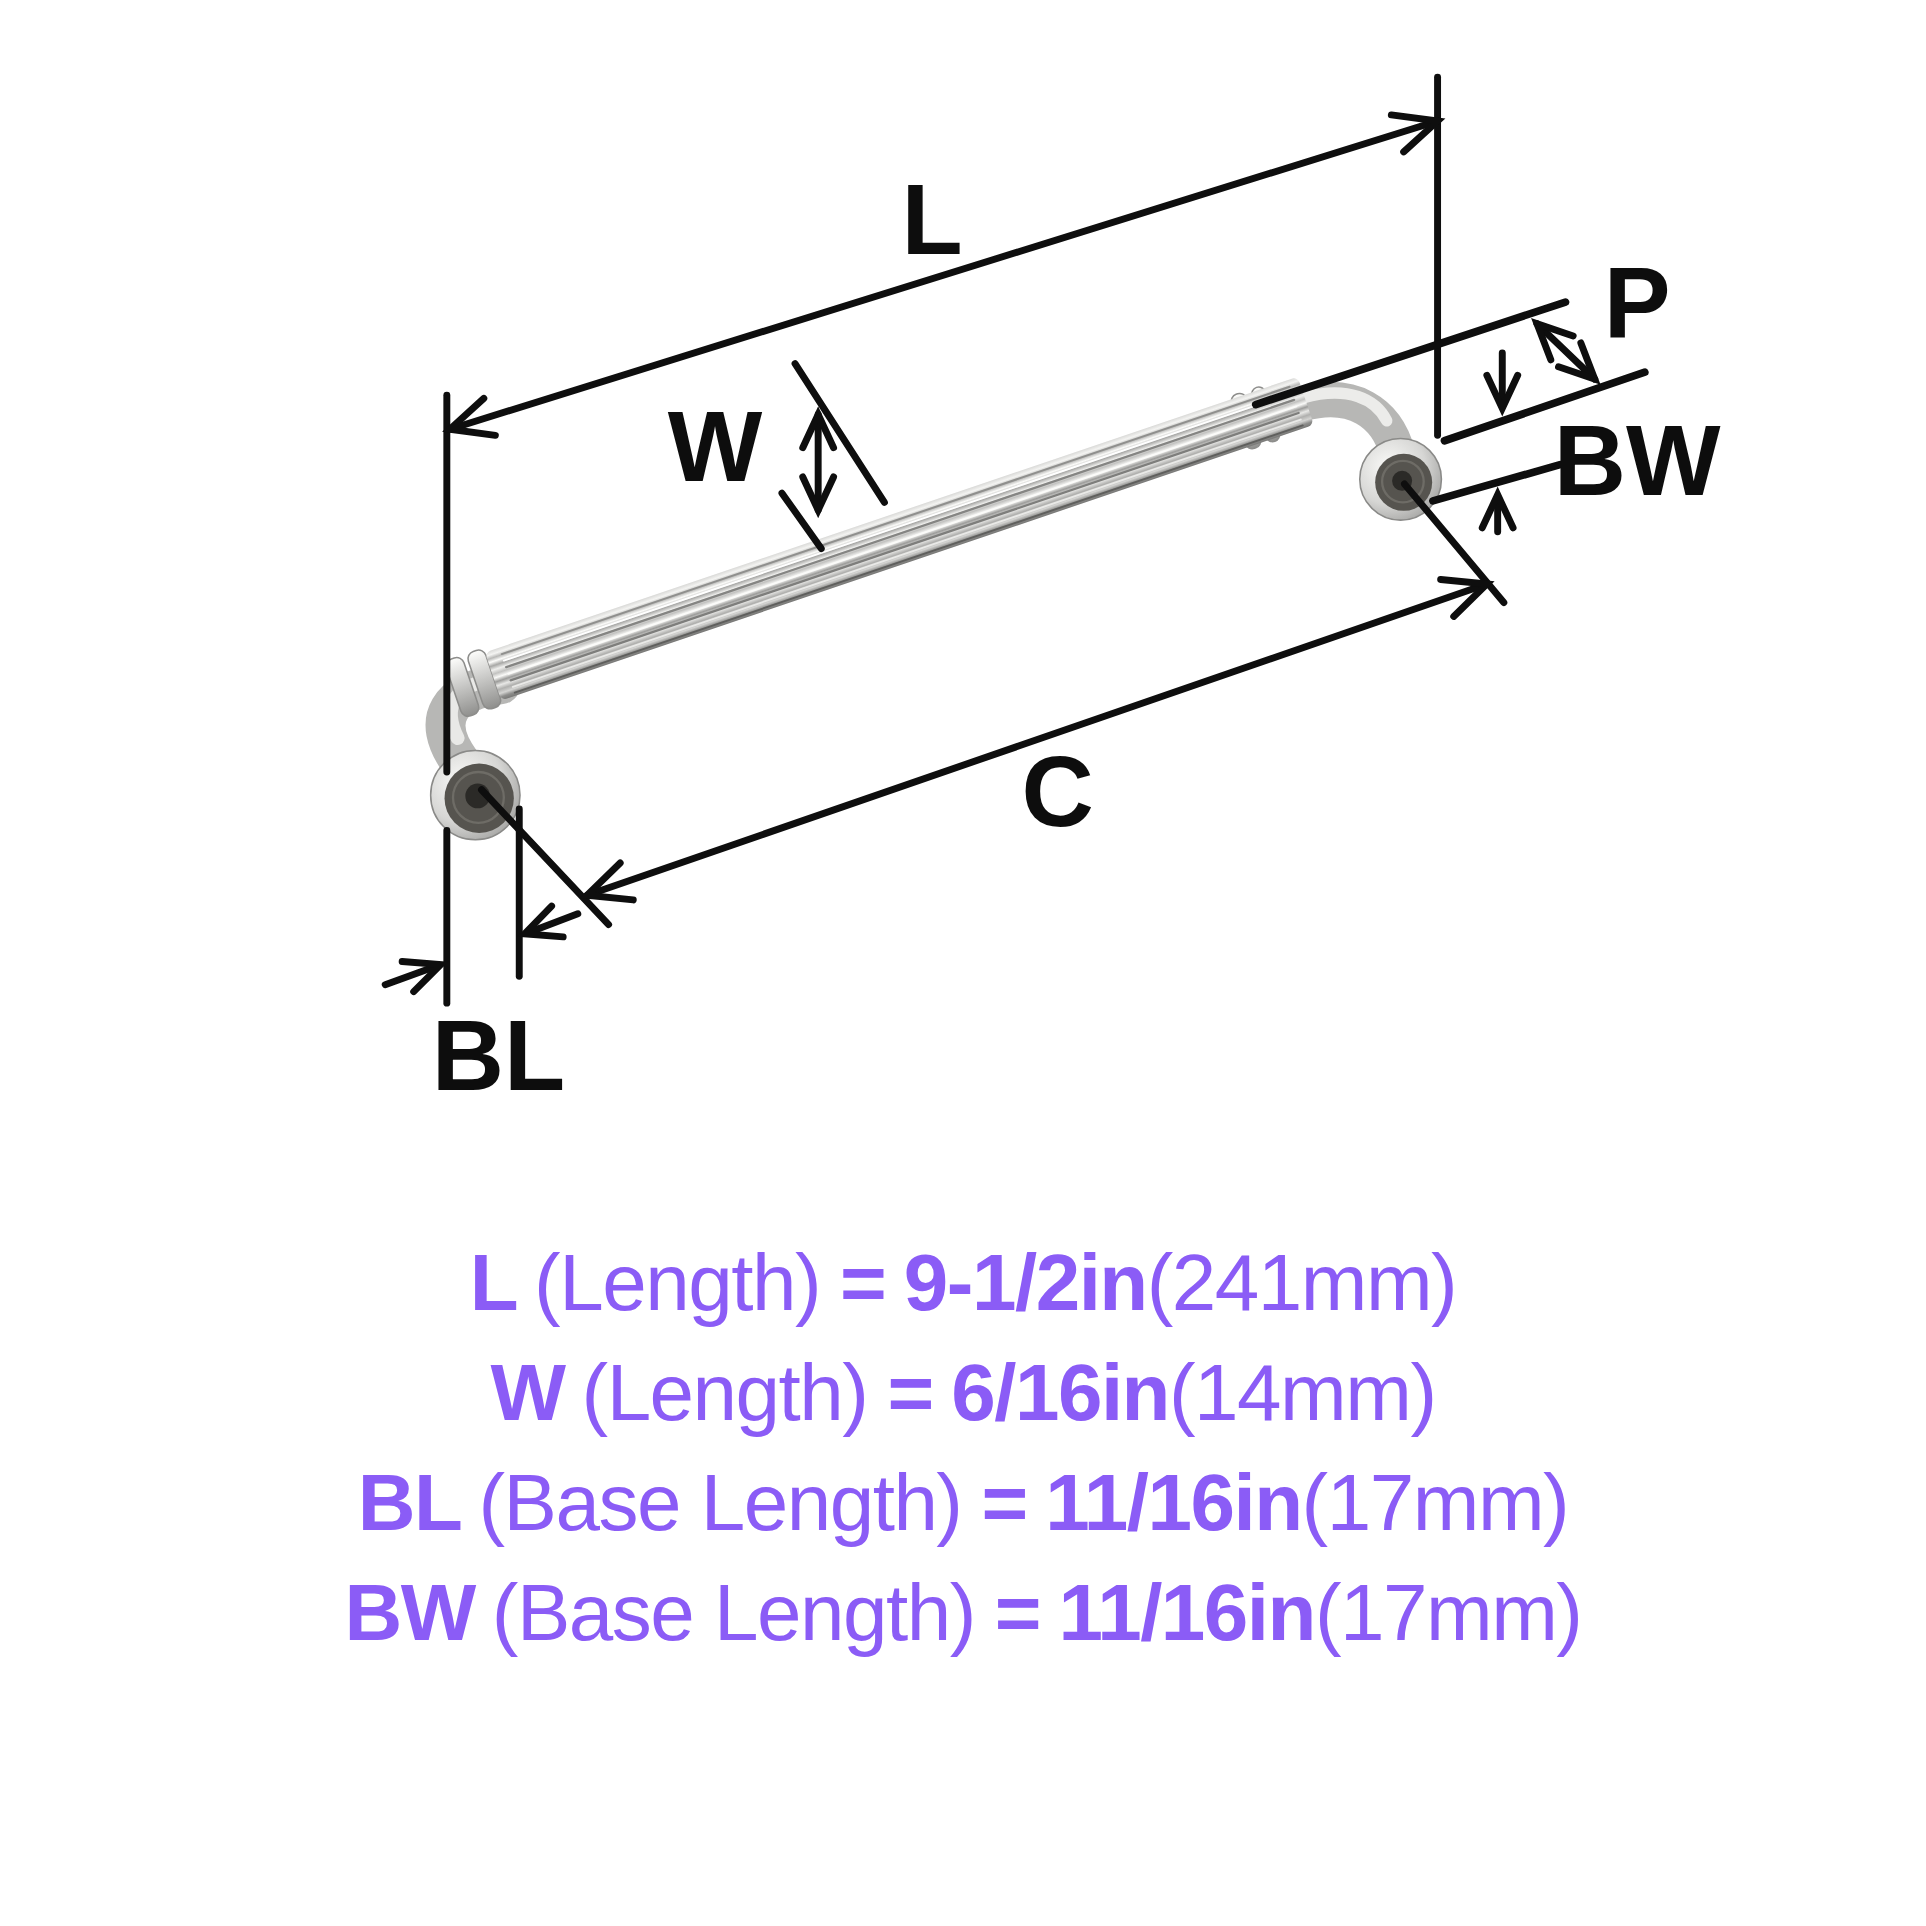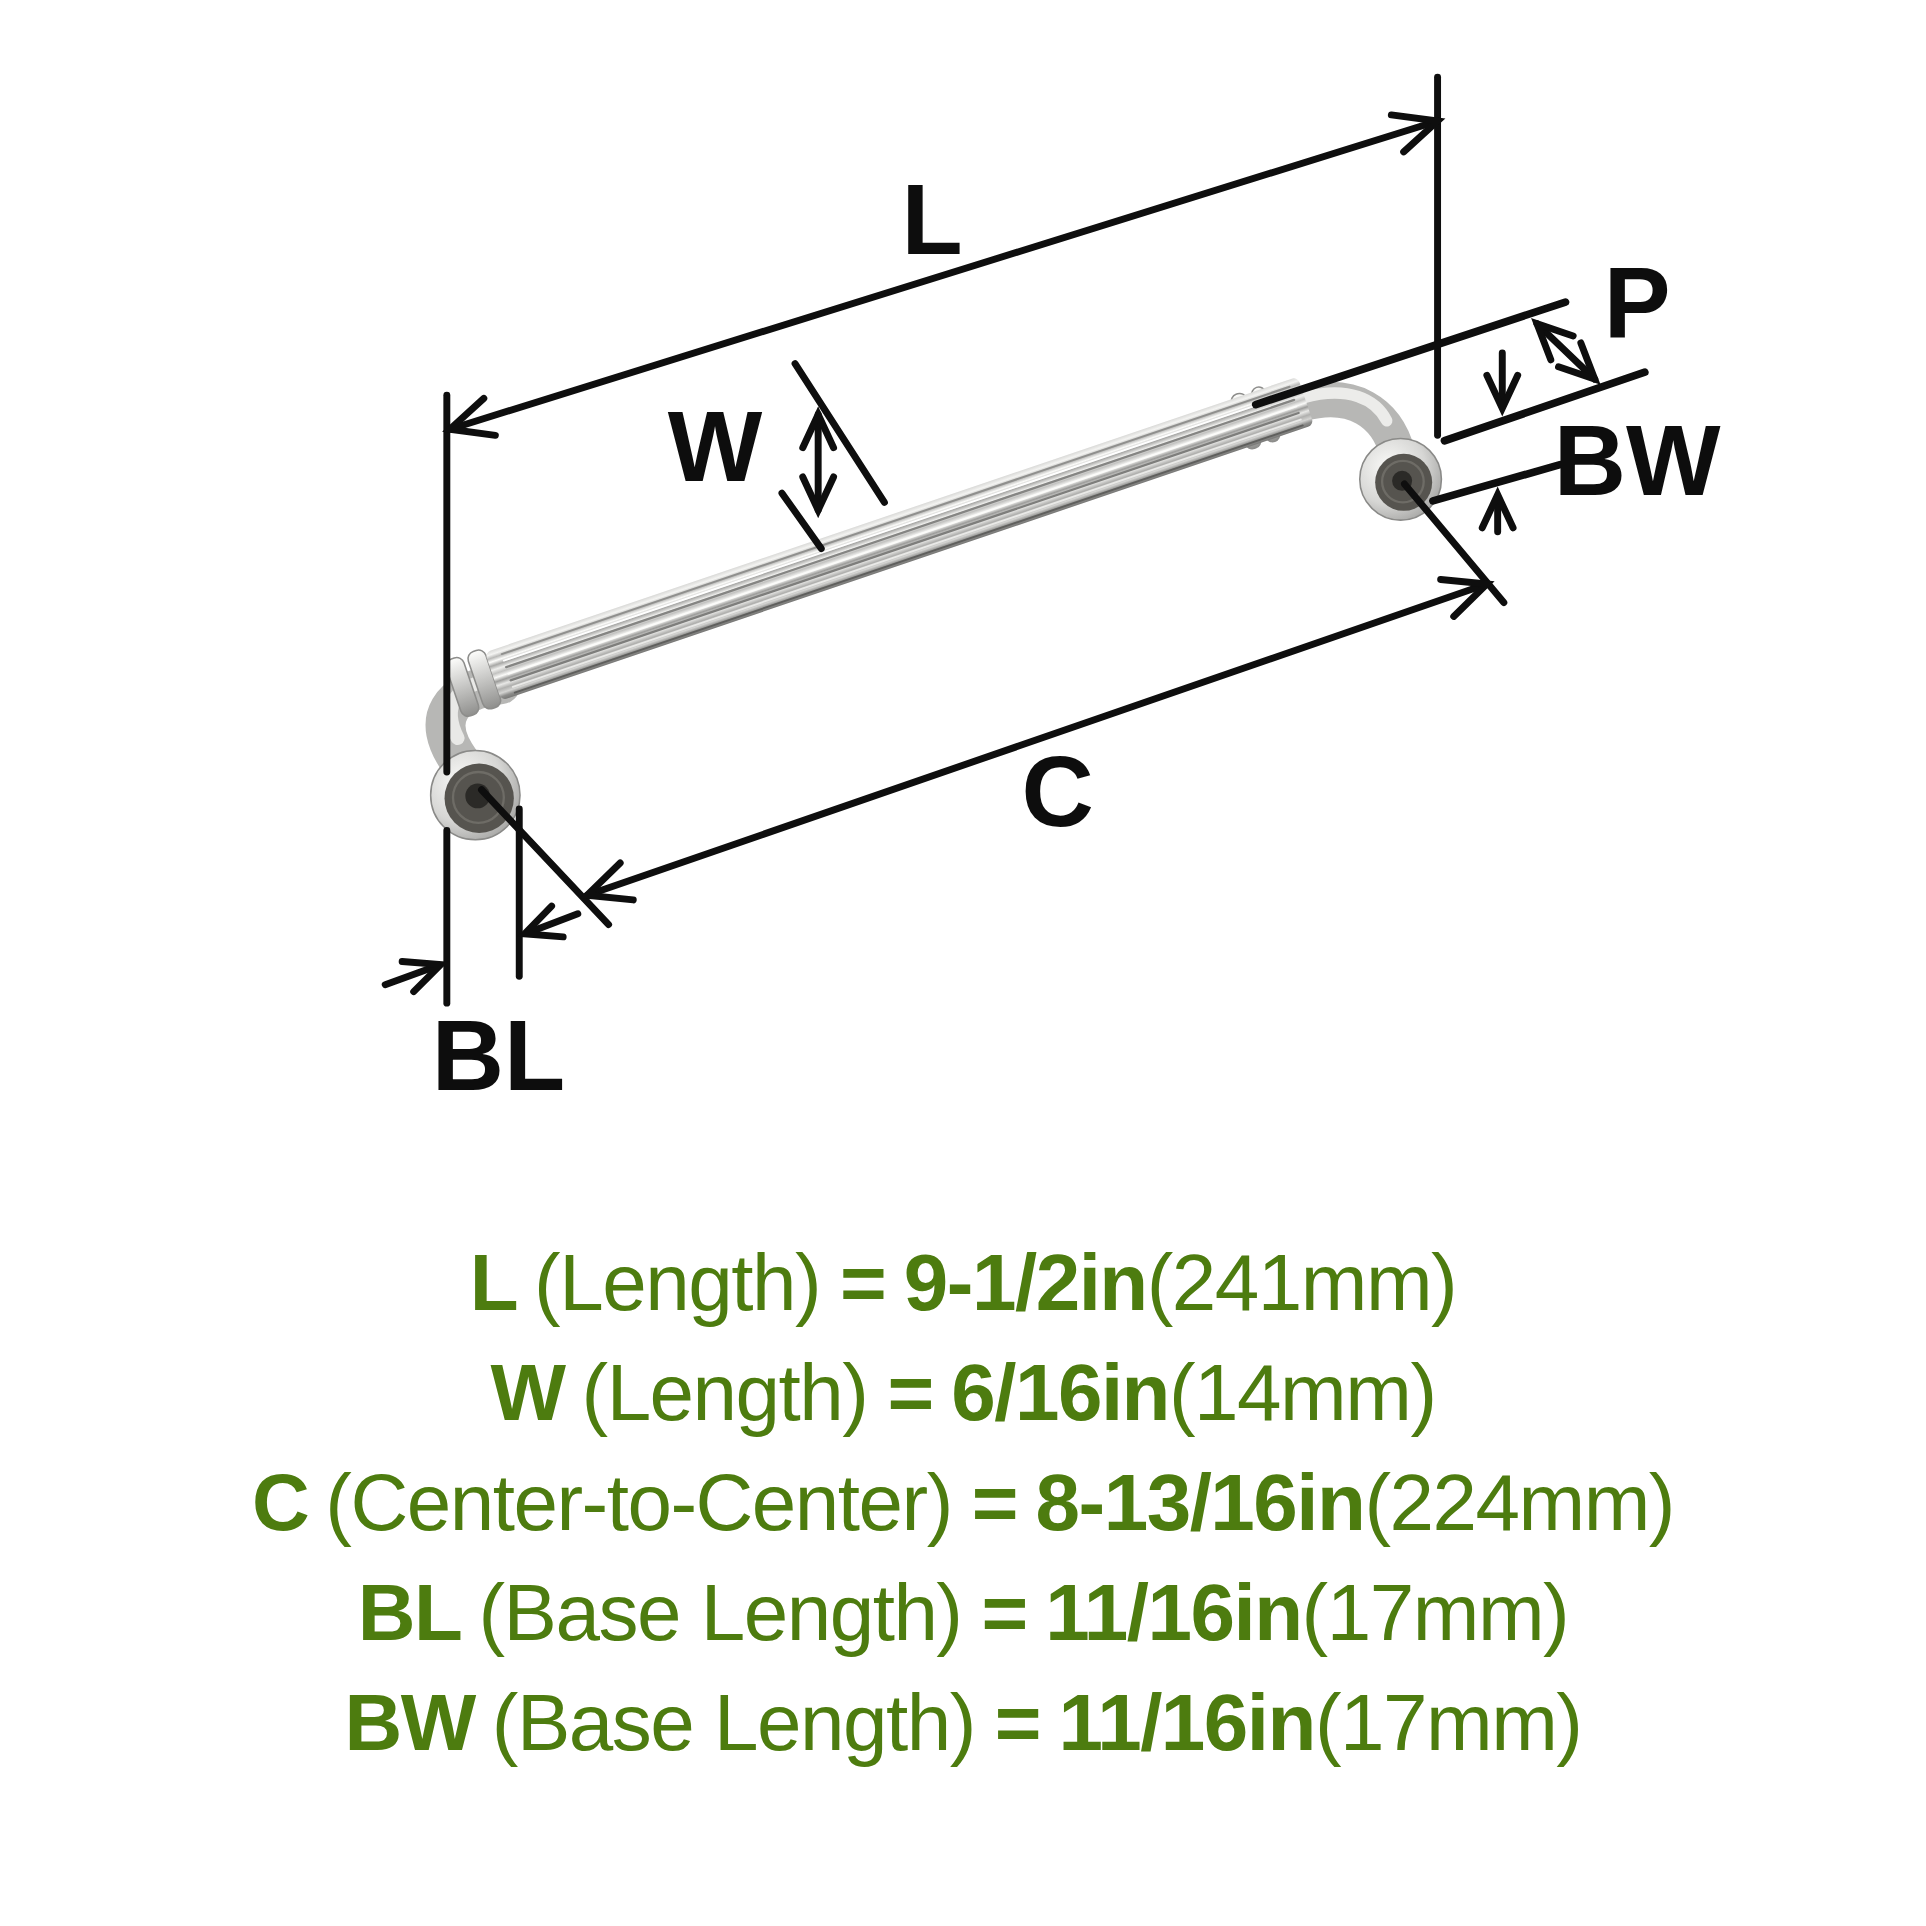--- a/index.html
+++ b/index.html
@@ -15,21 +15,21 @@
     font-family:"Liberation Sans", sans-serif;
     font-weight:bold;
     font-size:130px;
     fill:#0d0d0d;
   }
   .spec-block{
     position:absolute;
     left:0;top:1228px;
     width:1926px;
     text-align:center;
-    color:#4d7c0f;
+    color:#8b5cf6;
     font-size:80px;
     letter-spacing:-1.5px;
     line-height:110px;
     white-space:nowrap;
   }
   .spec-row{height:110px;}
   .spec-abbr,.spec-eq,.spec-value{font-weight:700;}
   .spec-name,.spec-metric{font-weight:400;}
   .spec-abbr{margin-right:17px;}
   .spec-name{margin-right:20px;}
@@ -175,19 +175,18 @@
     <text class="dim-label" x="928" y="624" text-anchor="middle">W</text>
     <text class="dim-label" x="2125" y="437" text-anchor="middle">P</text>
     <text class="dim-label" x="1373" y="1072" text-anchor="middle">C</text>
     <text class="dim-label" x="647" y="1415" text-anchor="middle">BL</text>
     <text class="dim-label" x="2125" y="643" text-anchor="middle">BW</text>
   </svg>
 
   <div class="spec-block">
     <div class="spec-row"><span class="spec-abbr">L</span><span class="spec-name">(Length)</span><span class="spec-eq">=</span><span class="spec-value">9-1/2in</span><span class="spec-metric">(241mm)</span></div>
     <div class="spec-row"><span class="spec-abbr">W</span><span class="spec-name">(Length)</span><span class="spec-eq">=</span><span class="spec-value">6/16in</span><span class="spec-metric">(14mm)</span></div>
-    <div class="spec-row"><span class="spec-abbr">C</span><span class="spec-name">(Center-to-Center)</span><span class="spec-eq">=</span><span class="spec-value">8-13/16in</span><span class="spec-metric">(224mm)</span></div>
     <div class="spec-row"><span class="spec-abbr">BL</span><span class="spec-name">(Base Length)</span><span class="spec-eq">=</span><span class="spec-value">11/16in</span><span class="spec-metric">(17mm)</span></div>
     <div class="spec-row"><span class="spec-abbr">BW</span><span class="spec-name">(Base Length)</span><span class="spec-eq">=</span><span class="spec-value">11/16in</span><span class="spec-metric">(17mm)</span></div>
   </div>
 
 </div>
 
 
 </body></html>

